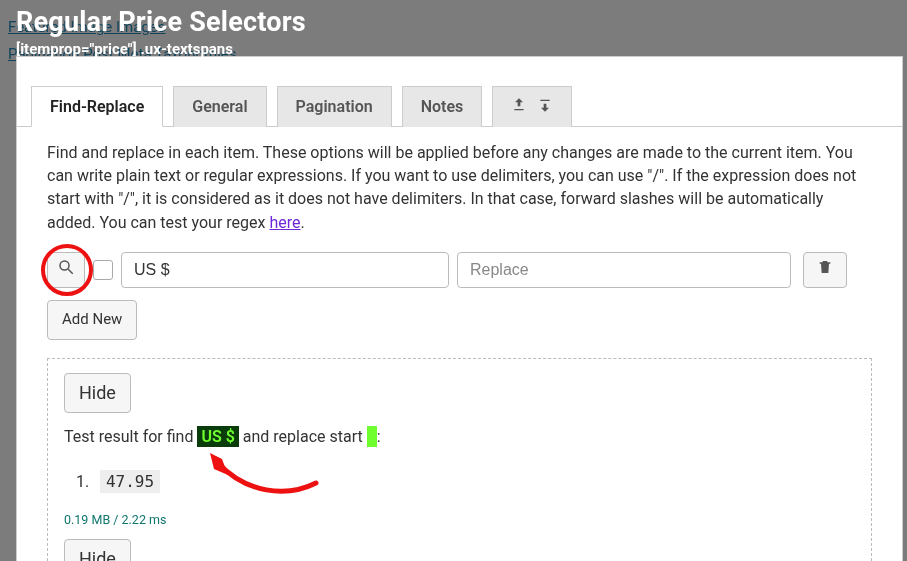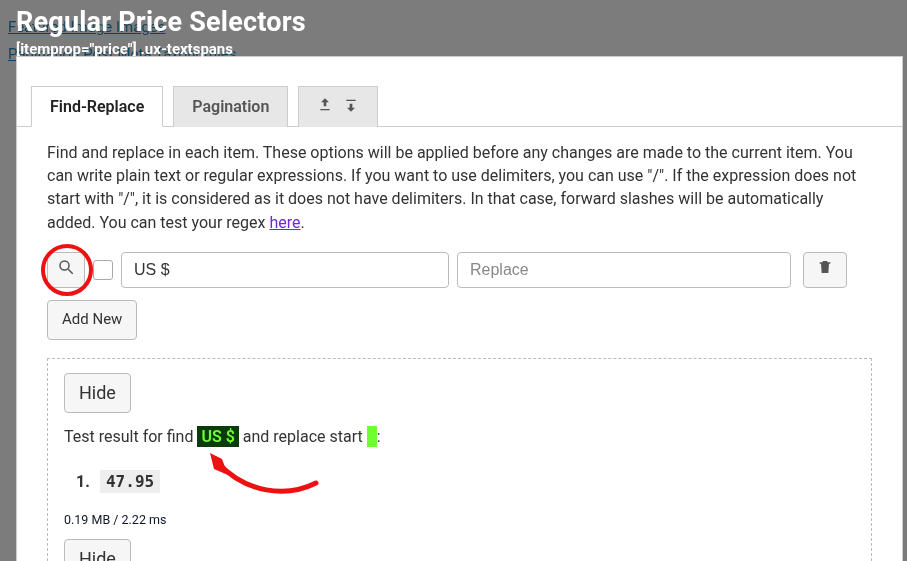--- a/index.html
+++ b/index.html
@@ -181,32 +181,31 @@
   }
   .hl-replace {
     background: #6fff2f;
     color: #6fff2f;
     padding: 1px 3px;
   }
   .result-list {
     margin-top: 22px;
     margin-left: 12px;
     font-size: 16px;
-    font-weight: bold;
   }
   .result-item-num { display:inline-block; width: 20px;}
   .result-value {
     background: #eee;
     font-family: ui-monospace, "SFMono-Regular", Consolas, monospace;
     padding: 2px 6px;
   }
   .stats {
     margin-top: 18px;
     font-size: 12.5px;
-    color: #0f172a;
+    color: #0f766e;
   }
   .hide-btn.bottom { margin-top: 10px;}
   .arrow-annot {
     position: absolute;
     left: 158px;
     top: 84px;
     width: 120px; height: 60px;
     pointer-events:none;
     z-index:6;
   }
@@ -223,21 +222,23 @@
 <div class="backdrop"></div>
 
 <div class="header-title">
   <h1>Regular Price Selectors</h1>
   <div class="sub">[itemprop="price"] .ux-textspans</div>
 </div>
 
 <div class="panel">
   <div class="tabs">
     <div class="tab active">Find-Replace</div>
+    <div class="tab">General</div>
     <div class="tab">Pagination</div>
+    <div class="tab">Notes</div>
     <div class="tab icons">
       <span>
         <svg viewBox="0 0 24 24">
             <path d="M5 20h14v-2H5v2zM12 2l-6 6h4v6h4V8h4l-6-6z"></path>
           </svg>
       </span>
       <span>
         <svg viewBox="0 0 24 24">
             <path d="M5 4h14v2H5V4zm7 18l6-6h-4V10h-4v6H6l6 6z"></path>
           </svg>

